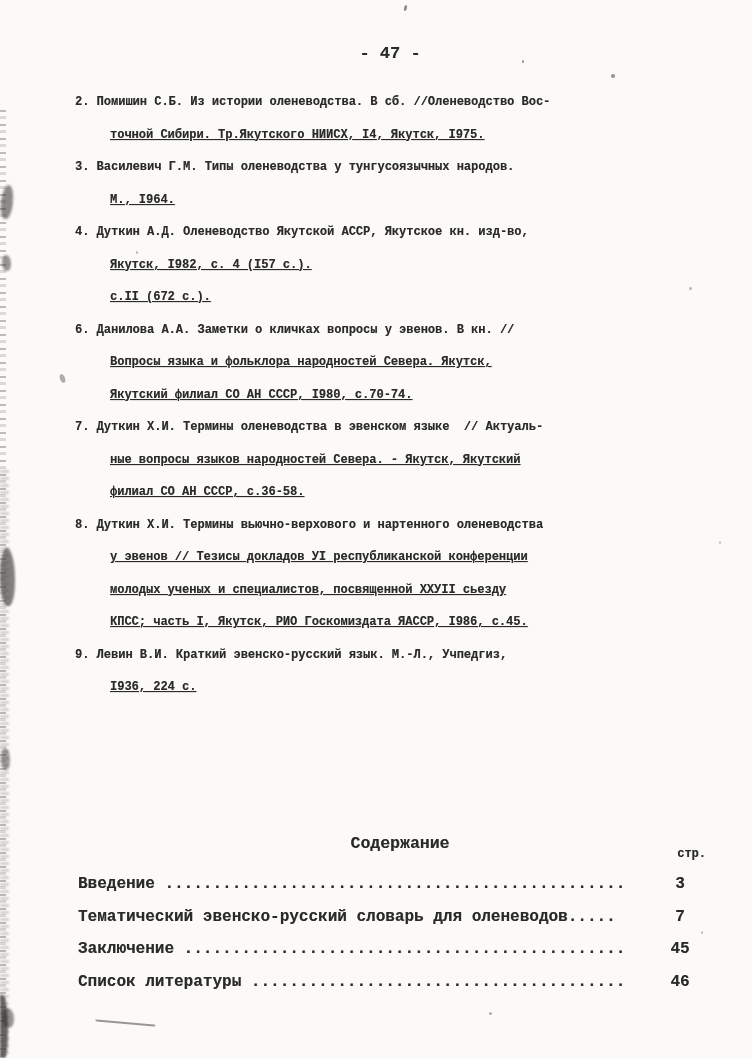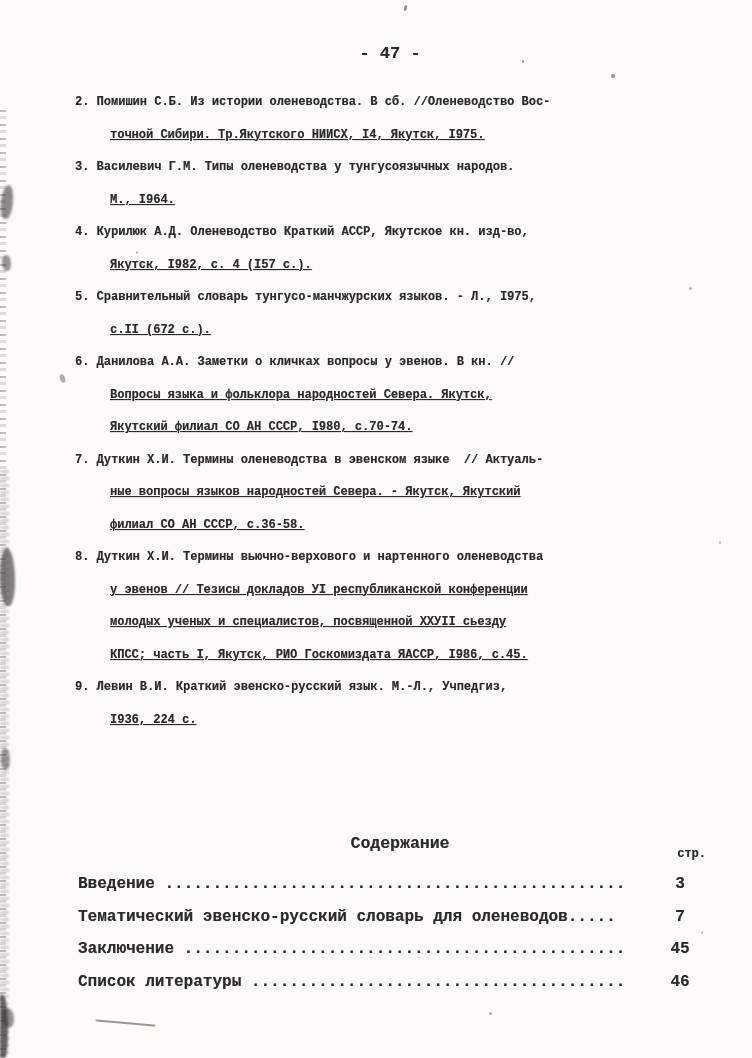--- a/index.html
+++ b/index.html
@@ -95,23 +95,22 @@
 
 <div class="page">
 
   <div class="page-number">- 47 -</div>
 
   <div class="bib-list" id="bib-list">
       <div class="line"><span class="num">2. </span><span>Помишин С.Б. Из истории оленеводства. В сб. //Оленеводство Вос-</span></div>
       <div class="line cont"><span>точной Сибири. Тр.Якутского НИИСХ, I4, Якутск, I975.</span></div>
       <div class="line"><span class="num">3. </span><span>Василевич Г.М. Типы оленеводства у тунгусоязычных народов.</span></div>
       <div class="line cont"><span>М., I964.</span></div>
-      <div class="line"><span class="num">4. </span><span>Курилюк А.Д. Оленеводство Краткий АССР, Якутское кн. изд-во,</span></div>
+      <div class="line"><span class="num">4. </span><span>Дуткин А.Д. Оленеводство Якутской АССР, Якутское кн. изд-во,</span></div>
       <div class="line cont"><span>Якутск, I982, с. 4 (I57 с.).</span></div>
-      <div class="line"><span class="num">5. </span><span>Сравнительный словарь тунгусо-манчжурских языков. - Л., I975,</span></div>
       <div class="line cont"><span>с.II (672 с.).</span></div>
       <div class="line"><span class="num">6. </span><span>Данилова А.А. Заметки о кличках вопросы у эвенов. В кн. //</span></div>
       <div class="line cont"><span>Вопросы языка и фольклора народностей Севера. Якутск,</span></div>
       <div class="line cont"><span>Якутский филиал СО АН СССР, I980, с.70-74.</span></div>
       <div class="line"><span class="num">7. </span><span>Дуткин Х.И. Термины оленеводства в эвенском языке  // Актуаль-</span></div>
       <div class="line cont"><span>ные вопросы языков народностей Севера. - Якутск, Якутский</span></div>
       <div class="line cont"><span>филиал СО АН СССР, с.36-58.</span></div>
       <div class="line"><span class="num">8. </span><span>Дуткин Х.И. Термины вьючно-верхового и нартенного оленеводства</span></div>
       <div class="line cont"><span>у эвенов // Тезисы докладов УI республиканской конференции</span></div>
       <div class="line cont"><span>молодых ученых и специалистов, посвященной XXУII сьезду</span></div>

